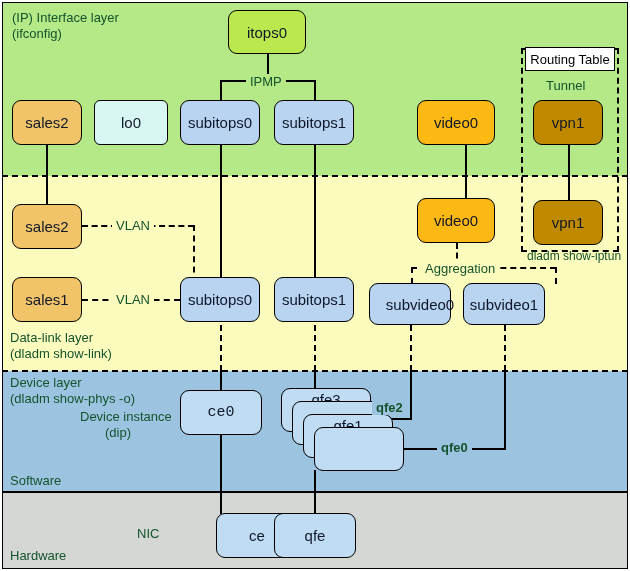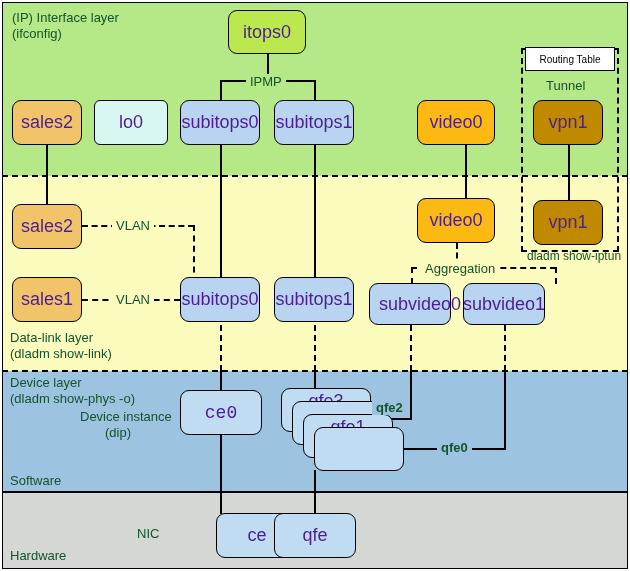--- a/index.html
+++ b/index.html
@@ -21,21 +21,21 @@
   .sep.dashed{border-top:2.5px dashed #000;}
   .sep.solid{border-top:2px solid #000;}
 
   
   .node{
     position:absolute;
     box-sizing:border-box;
     border:1.6px solid #000;
     border-radius:9px;
     display:flex;align-items:center;justify-content:center;
-    font-size:18px;color:#4c1d95;
+    font-size:15px;color:#0f172a;
     z-index:6;
     text-align:center;
   }
   .n-green{background:#bbe84f;}
   .n-orange{background:#f2c469;}
   .n-orange-b{background:#fcb913;}
   .n-gold{background:#c08a00;}
   .n-blue{background:#b8d4f0;}
   .n-cyan{background:#d9f7f2;}
   .n-devblue{background:#bfdcf2;}
@@ -59,21 +59,21 @@
   
   .dashbox{position:absolute;box-sizing:border-box;border:2px dashed #000;z-index:1;}
 
   
   #routing-table{
     position:absolute;
     box-sizing:border-box;
     background:#ffffff;
     border:1.8px solid #000;
     display:flex;align-items:center;justify-content:center;
-    font-size:10px;
+    font-size:13px;
     z-index:8;
   }
 </style>
 </head>
 <body>
 
 <div id="root">
 
   <div class="layer" id="layer-ip"></div>
   <div class="layer" id="layer-dl"></div>

